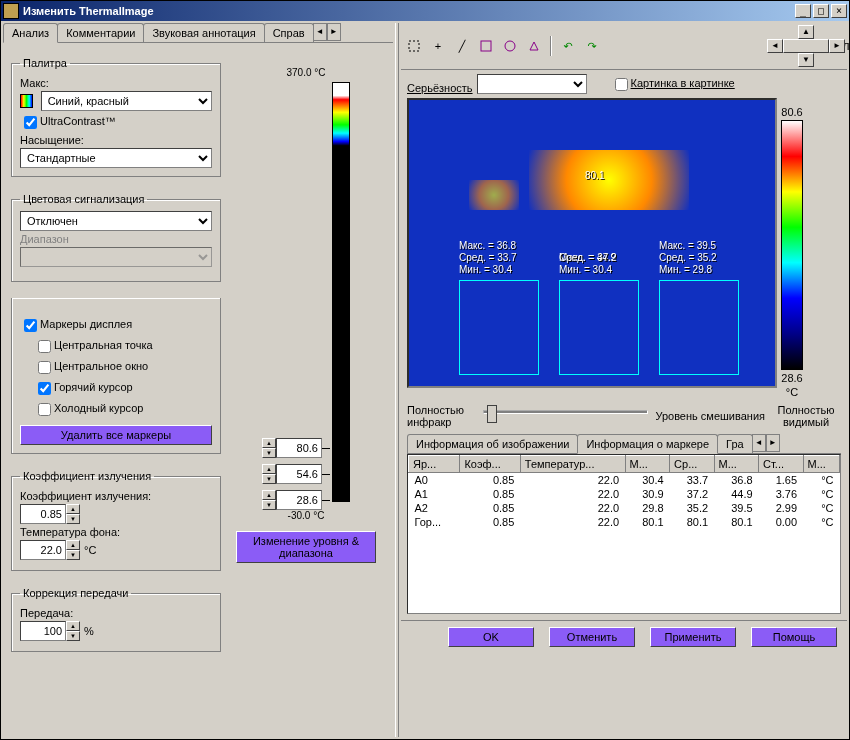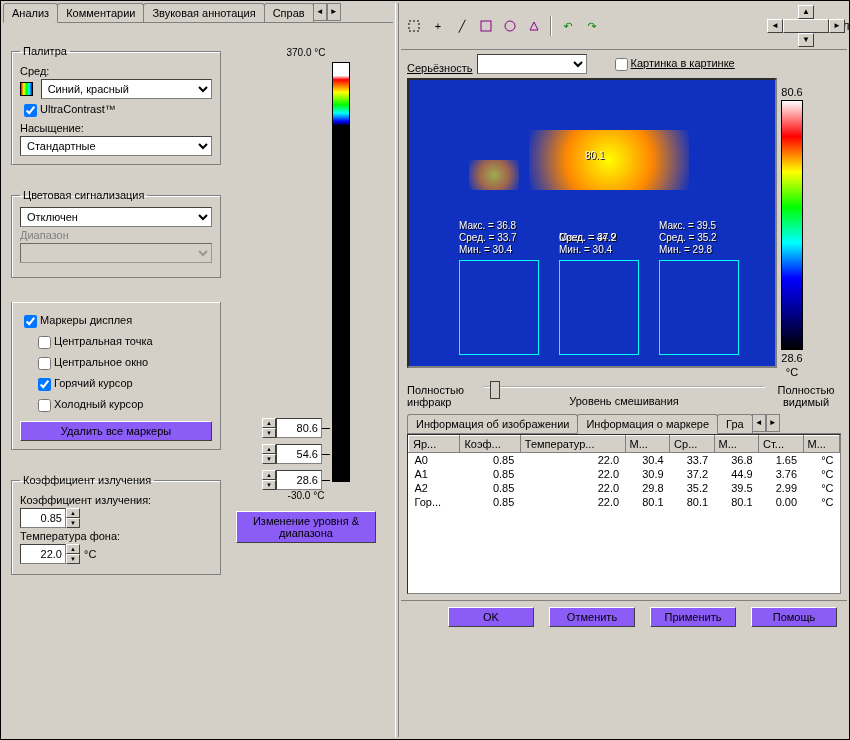--- a/index.html
+++ b/index.html
@@ -13,21 +13,21 @@
   .vspacer { width: 4px; background: #d4d0c8; border-left: 1px solid #fff; border-right: 1px solid #808080; }
   .left-pane { width: 390px; display: flex; flex-direction: column; }
   .right-pane { flex: 1; display: flex; flex-direction: column; }
   .tabs { display: flex; border-bottom: 1px solid #808080; }
   .tab { padding: 3px 8px; background: #d4d0c8; border: 1px solid #808080; border-bottom: none; border-top-left-radius: 3px; border-top-right-radius: 3px; margin-right: -1px; cursor: default; }
   .tab.active { background: #d4d0c8; border-bottom: 1px solid #d4d0c8; margin-bottom: -1px; z-index: 1; position: relative; }
   .tabscroll { width: 14px; height: 18px; background: #d4d0c8; border: 1px solid #808080; text-align: center; line-height: 16px; cursor: default; font-size: 8px; }
   .left-content { flex: 1; padding: 6px 8px; display: flex; gap: 6px; }
   .left-col { width: 210px; display: flex; flex-direction: column; gap: 4px; }
   .scale-col { flex: 1; display: flex; flex-direction: column; align-items: center; padding-top: 18px; }
-  fieldset { border: 1px solid #808080; border-top-color: #fff; border-left-color: #fff; padding: 6px 8px 8px 8px; margin: 16px 0 4px 0; }
+  fieldset { border: 1px solid #808080; border-top-color: #fff; border-left-color: #fff; padding: 6px 8px 8px 8px; margin: 8px 0 4px 0; }
   fieldset.inset { border: 1px solid #808080; box-shadow: inset 1px 1px #fff; }
   legend { padding: 0 3px; }
   .row { display: flex; align-items: center; gap: 4px; margin: 2px 0; }
   label.lbl { display: block; margin: 2px 0; }
   select, input[type=text] { background: #fff; border: 1px solid #808080; border-top-color: #404040; border-left-color: #404040; height: 20px; padding: 1px 2px; }
   select:disabled, input:disabled, button:disabled { color: #808080; background: #d4d0c8; }
   .dropdown { width: 100%; }
   .btn { background: #8b5cf6; border: 1px solid #fff; border-right-color: #404040; border-bottom-color: #404040; padding: 3px 10px; cursor: default; text-align: center; }
   .spin { display: flex; align-items: center; }
   .spin input { width: 46px; text-align: right; padding-right: 3px; }
@@ -62,58 +62,65 @@
   .footer .btn { width: 86px; margin-left: 9px; }
   .arrowpad { display: flex; flex-direction: column; align-items: center; margin-left: auto; }
   .arrowpad .r { display: flex; }
   .arrowpad .ab { width: 16px; height: 14px; background:#d4d0c8; border:1px solid #fff; border-right-color:#404040; border-bottom-color:#404040; font-size:8px; text-align:center; line-height:12px; cursor:default; }
   .arrowpad .mid { width:34px; font-size:12px; text-align:center;padding-left:44px; }
 </style>
 </head>
 <body>
 
 <div class="window">
+  <div class="titlebar">
+    <div class="icon"></div>
+    <div class="title">Изменить ThermalImage</div>
+    <div class="winbtn">_</div>
+    <div class="winbtn">□</div>
+    <div class="winbtn">×</div>
+  </div>
 
   <div class="body">
     <div class="left-pane">
       <div class="tabs">
         <div class="tab active">Анализ</div>
         <div class="tab">Комментарии</div>
         <div class="tab">Звуковая аннотация</div>
         <div class="tab">Справ</div>
         <div class="tabscroll">◄</div>
         <div class="tabscroll">►</div>
       </div>
 
       <div class="left-content">
         <div class="left-col">
 
           <fieldset class="inset">
             <legend>Палитра</legend>
-            <label class="lbl">Сред:</label>
+            <label class="lbl">Макс:</label>
             <div class="row">
               <span class="color-swatch"></span>
               <select class="dropdown"><option>Синий, красный</option></select>
             </div>
             <div class="row">
                 <label><input type="checkbox" checked="" style=""><span>UltraContrast™</span></label>
               </div>
             <label class="lbl">Насыщение:</label>
             <select class="dropdown"><option>Стандартные</option></select>
           </fieldset>
 
           <fieldset class="inset">
             <legend>Цветовая сигнализация</legend>
             <select class="dropdown"><option>Отключен</option></select>
             <label class="lbl" style="color:#808080">Диапазон</label>
             <select class="dropdown" disabled=""><option></option></select>
             <div style="height:6px"></div>
           </fieldset>
 
-          <fieldset class="inset" style="border-top:none;padding-top:8px">
+          <fieldset class="inset" style="border-top:none;padding-top:16px">
             <div class="row">
                 <label><input type="checkbox" checked="" style=""><span>Маркеры дисплея</span></label>
               </div>
             <div class="row" style="padding-left:14px">
                 <label><input type="checkbox" style=""><span>Центральная точка</span></label>
               </div>
             <div class="row" style="padding-left:14px">
                 <label><input type="checkbox" style=""><span>Центральное окно</span></label>
               </div>
             <div class="row" style="padding-left:14px">
@@ -141,20 +148,36 @@
                   <input type="text" value="22.0" style="">
                   <div class="spinbtns">
                     <div>▲</div>
                     <div>▼</div>
                   </div>
                 </div>
               <span>°C</span>
             </div>
           </fieldset>
 
+          <fieldset class="inset">
+            <legend>Коррекция передачи</legend>
+            <div class="row">
+              <span>Передача:</span>
+            </div>
+            <div class="row">
+              <div class="spin">
+                  <input type="text" value="100" style="">
+                  <div class="spinbtns">
+                    <div>▲</div>
+                    <div>▼</div>
+                  </div>
+                </div>
+              <span>%</span>
+            </div>
+          </fieldset>
         </div>
 
         <div class="scale-col">
           <div class="scale-label">370.0 °C</div>
           <div style="position:relative;display:flex;align-items:flex-start;">
             <div style="display:flex;flex-direction:column;justify-content:flex-start;padding-top:360px;gap:6px;margin-right:2px">
               <div class="spin">
                   <div class="spinbtns">
                     <div>▲</div>
                     <div>▼</div>
@@ -255,21 +278,21 @@
         <div class="colorbar-wrap">
           <span>80.6</span>
           <div class="colorbar-right"></div>
           <span>28.6</span>
           <span>°C</span>
         </div>
       </div>
 
       <div class="slider-row">
         <span style="width:70px;text-align:left">Полностью инфракр</span>
-        <div style="flex:1;display:flex;flex-direction:column;align-items:center;gap:7px">
+        <div style="flex:1;display:flex;flex-direction:row;gap:7px">
           <div class="slider-track" style="width:100%">
               <div class="slider-thumb"></div>
             </div>
           <span>Уровень смешивания</span>
         </div>
         <span style="width:70px;text-align:center">Полностью видимый</span>
       </div>
 
       <div class="info-tabs">
         <div class="tab">Информация об изображении</div>

